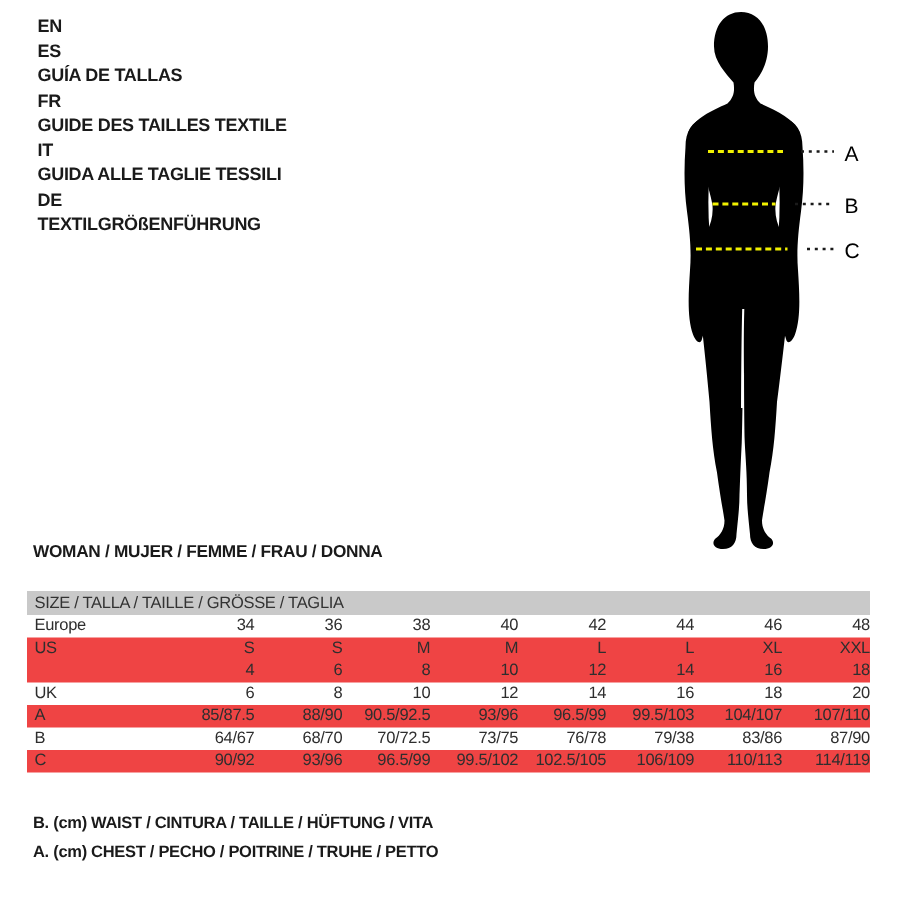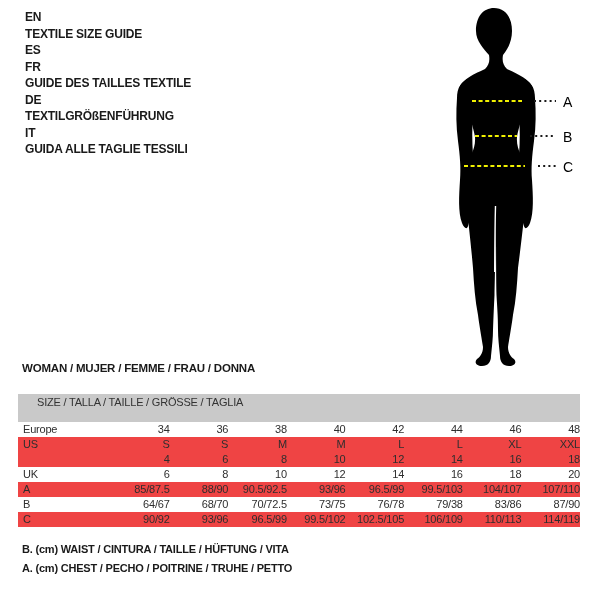--- a/index.html
+++ b/index.html
@@ -6,50 +6,50 @@
   body{
     width:600px;height:600px;position:relative;background:#ffffff;
     font-family:"Liberation Sans", sans-serif;color:#1a1a1a;overflow:hidden;
   }
   .lang-block{position:absolute;left:25px;top:9px;font-weight:bold;font-size:12px;letter-spacing:-0.2px;}
   .lang-row{display:flex;line-height:16.5px;flex-direction:column;}
   .lang-code{width:33px;}
   .figure-wrap{position:absolute;left:430px;top:0;width:170px;height:380px;}
   .section-heading{position:absolute;left:22px;top:362px;font-weight:bold;font-size:11.5px;letter-spacing:-0.2px;}
   .size-table{position:absolute;left:18px;top:394px;width:562px;font-size:11px;color:#2e2e2e;letter-spacing:-0.2px;}
-  .t-header{background:#c9c9c9;height:28px;line-height:16px;padding-left:19px;color:#333;}
+  .t-header{background:#c9c9c9;height:16px;line-height:16px;padding-left:5px;color:#333;}
   .t-row{display:flex;height:15px;line-height:15px;}
   .t-row.shade{background:#ef4444;}
   .t-label{width:88px;padding-left:5px;}
   .t-cell{flex:1;text-align:right;}
   .legend{position:absolute;left:22px;top:540px;font-weight:bold;font-size:11px;line-height:18.5px;letter-spacing:-0.2px;}
   svg text{font-family:"Liberation Sans", sans-serif;font-size:14px;}
 </style>
 </head>
 <body>
 
 <div class="lang-block">
   <div class="lang-row">
     <span class="lang-code">EN</span>
-    <span class="lang-text">TEXTILE SIZE GUIDE</span>
   </div>
   <div class="lang-row">
     <span class="lang-code">ES</span>
+    <span class="lang-text">GUÍA DE TALLAS</span>
   </div>
   <div class="lang-row">
     <span class="lang-code">FR</span>
     <span class="lang-text">GUIDE DES TAILLES TEXTILE</span>
   </div>
   <div class="lang-row">
+    <span class="lang-code">IT</span>
+    <span class="lang-text">GUIDA ALLE TAGLIE TESSILI</span>
+  </div>
+  <div class="lang-row">
     <span class="lang-code">DE</span>
     <span class="lang-text">TEXTILGRÖßENFÜHRUNG</span>
-  </div>
-  <div class="lang-row">
-    <span class="lang-code">IT</span>
-    <span class="lang-text">GUIDA ALLE TAGLIE TESSILI</span>
   </div>
 </div>
 
 <div class="figure-wrap">
   <svg width="170" height="380" viewBox="0 0 170 380">
 
     <path d="M64,8
          C75,8 82,17 82,31 C82,41 78,49 73,55
          C72,61 73,65 77,69
          C88,74 99,79 103,88

